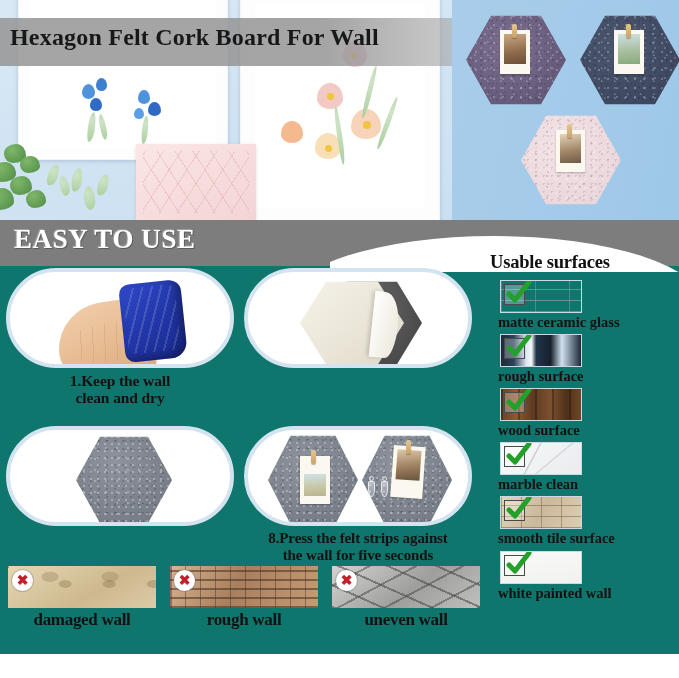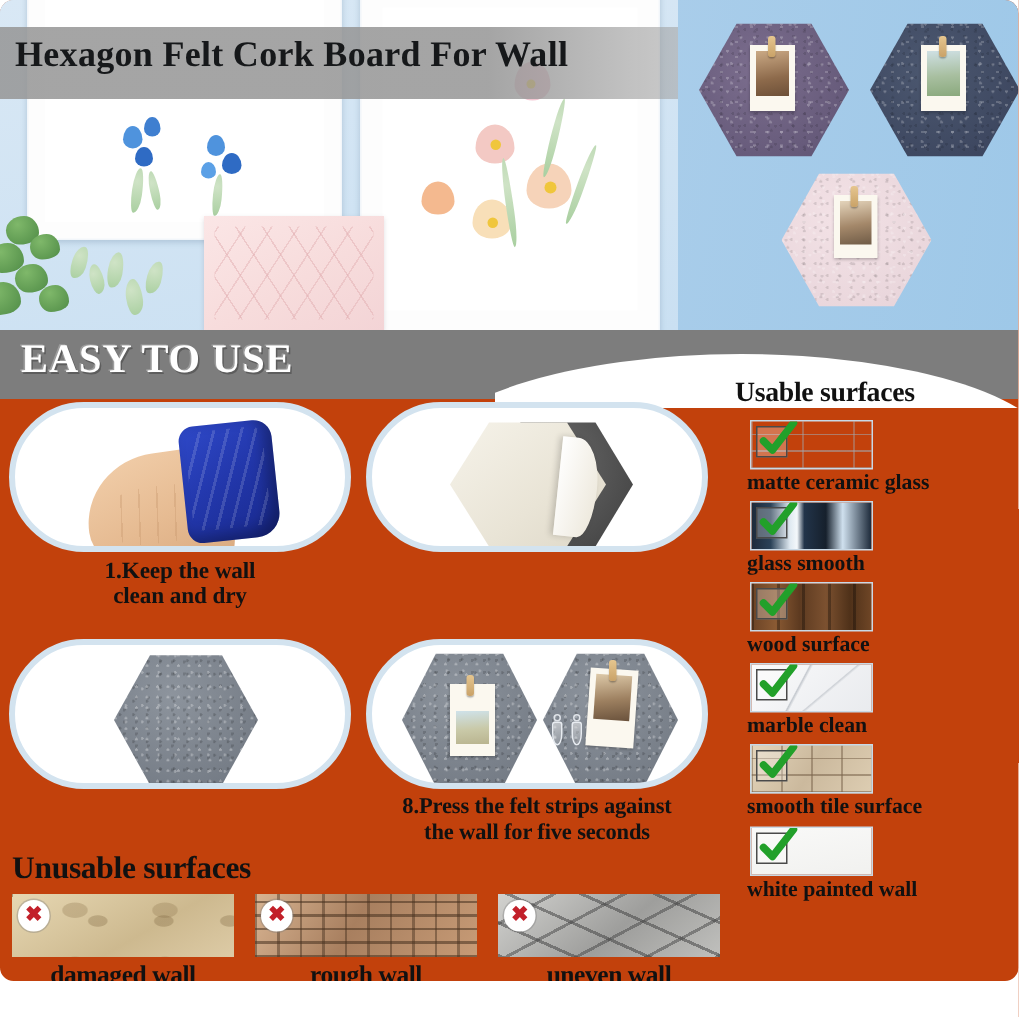--- a/index.html
+++ b/index.html
@@ -2,21 +2,21 @@
 <html><head>
 <meta charset="utf-8">
 <style>
   * { box-sizing: border-box; margin: 0; padding: 0; }
   html, body {
     width: 679px; height: 678px;
     font-family: "Liberation Serif", "DejaVu Serif", serif;
     background: #ffffff;
     overflow: hidden;
   }
-  #page { position: relative; width: 679px; height: 654px; background:#c2410c; overflow:hidden;border-radius:9px; }
+  #page { position: relative; width: 679px; height: 654px; background:#0f766e; overflow:hidden; }
 
   
   .hero {
     position: absolute; left:0; top:0; width:679px; height:220px;
     overflow:hidden;
     background: linear-gradient(100deg,#cfe2f3 0%,#bcd9ef 35%,#a9cdea 62%,#9ec8e8 100%);
   }
   .hero-wall-left {
     position:absolute; left:0; top:0; width:452px; height:220px;
     background: linear-gradient(170deg,#d9e8f5 0%,#cae0f2 100%);
@@ -469,21 +469,21 @@
     </div>
 
     <div class="u-row">
       <div class="u-swatch tex-glass">
         <div class="check">
           <svg viewBox="0 0 30 30">
               <path d="M6 16 L12 22 L26 4" fill="none" stroke="#22a02a" stroke-width="5" stroke-linecap="round" stroke-linejoin="round"></path>
             </svg>
         </div>
       </div>
-      <div class="u-label">glass smooth</div>
+      <div class="u-label">rough surface</div>
     </div>
 
     <div class="u-row">
       <div class="u-swatch tex-wood">
         <div class="check">
           <svg viewBox="0 0 30 30">
               <path d="M6 16 L12 22 L26 4" fill="none" stroke="#22a02a" stroke-width="5" stroke-linecap="round" stroke-linejoin="round"></path>
             </svg>
         </div>
       </div>
@@ -518,21 +518,20 @@
           <svg viewBox="0 0 30 30">
               <path d="M6 16 L12 22 L26 4" fill="none" stroke="#22a02a" stroke-width="5" stroke-linecap="round" stroke-linejoin="round"></path>
             </svg>
         </div>
       </div>
       <div class="u-label">white painted wall</div>
     </div>
   </div>
 
   <div class="unusable">
-    <div class="unusable-title">Unusable surfaces</div>
     <div class="n-grid">
       <div class="n-item">
         <div class="n-swatch tex-damaged">
           <div class="xmark">
               <span>✖</span>
             </div>
         </div>
         <div class="n-label">damaged wall</div>
       </div>
       <div class="n-item">

